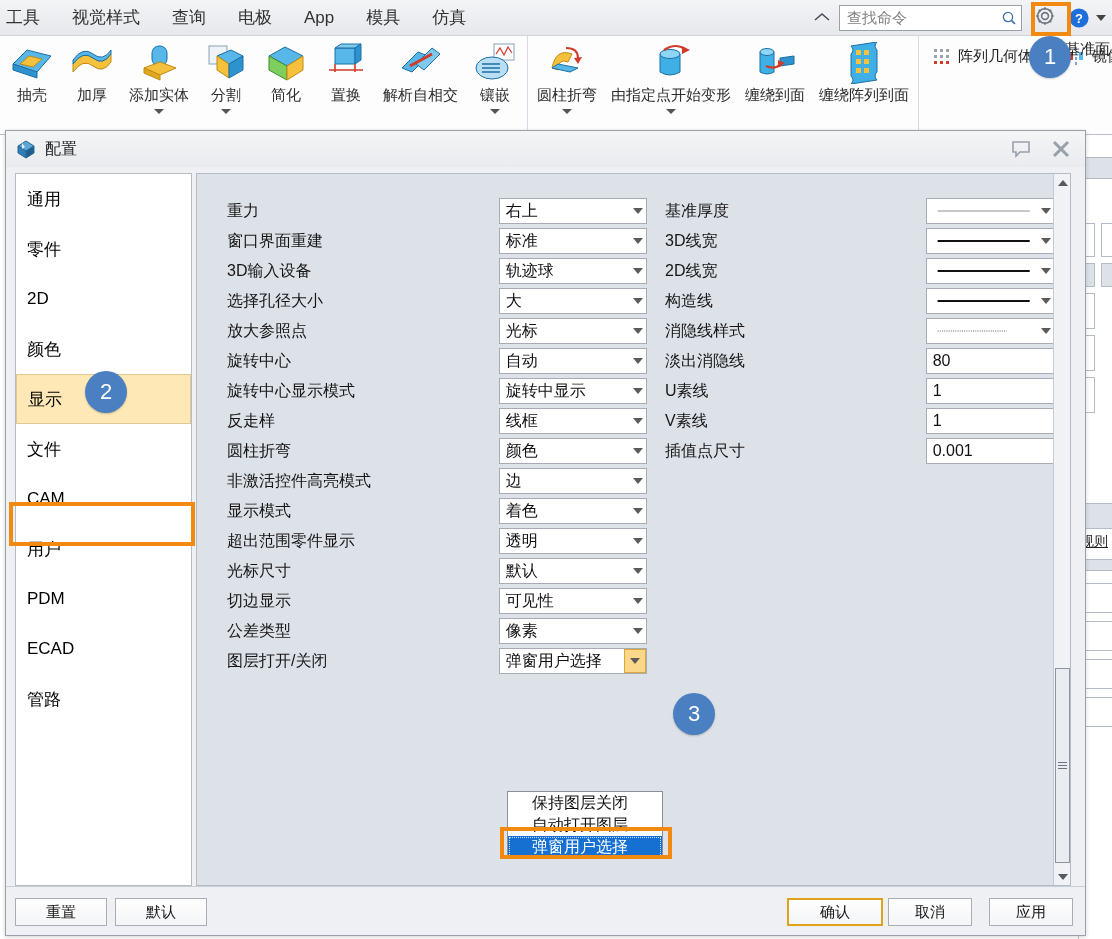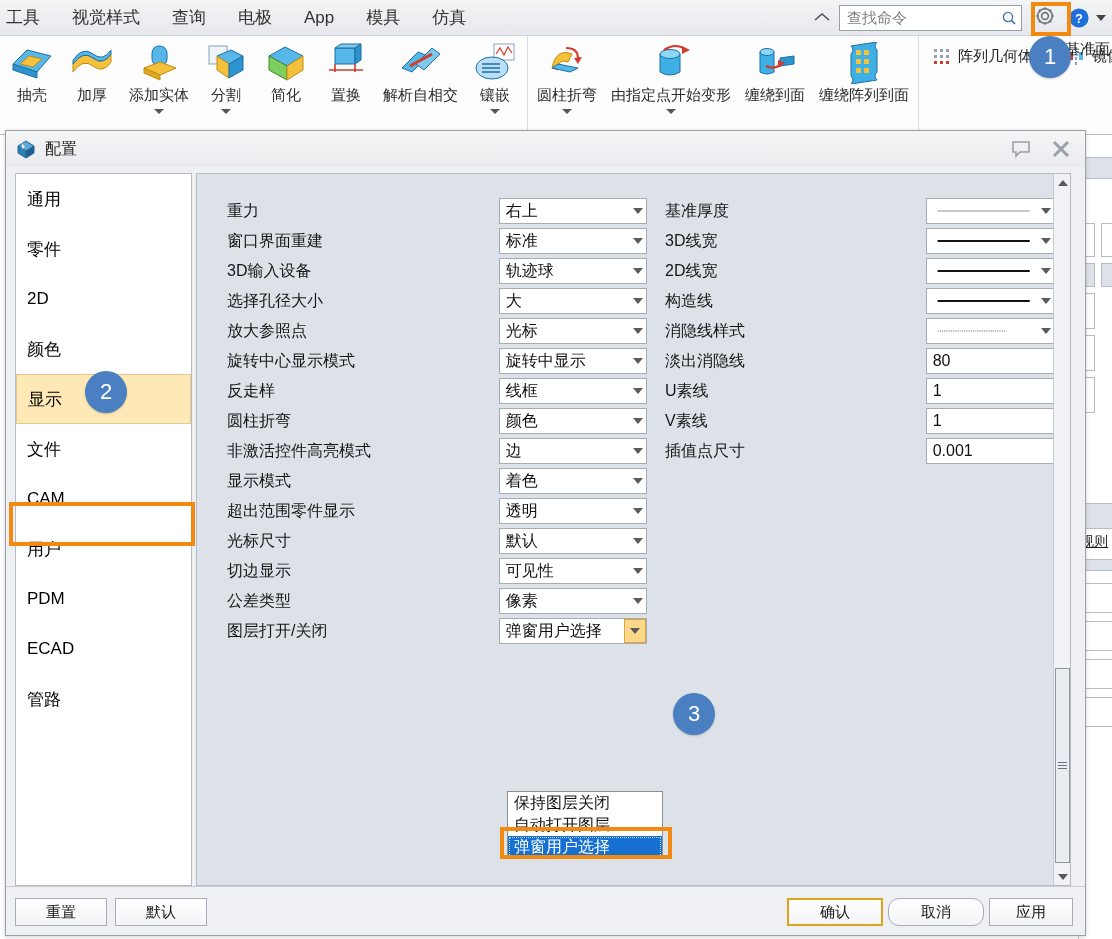--- a/index.html
+++ b/index.html
@@ -150,21 +150,21 @@
   .txt-ctrl .v { font-size: 16px; color: #111; }
 
   .line-sample { flex: 1; display: flex; align-items: center; padding-right: 4px; }
   .ln { width: 100%; }
 
   
   .dropdown {
     position: absolute; left: 501px; top: 660px; width: 156px; z-index: 20;
     background: #ffffff; border: 1px solid #8a9099;
   }
-  .dd-item { height: 22px; display: flex; align-items: center; padding-left: 6px; font-size: 16px; color: #111; cursor: default; }
+  .dd-item { height: 22px; display: flex; align-items: center; padding-left: 24px; font-size: 16px; color: #111; cursor: default; }
   .dd-item.hl { background: #1570d2; color: #fff; outline: 1px dotted #cbd9ee; outline-offset: -2px; }
   .dd-hl-box {
     position: absolute; left: 494px; top: 696px; width: 172px; height: 32px;
     border: 4px solid #f28a12; z-index: 21; pointer-events: none;
   }
 
   
   .vsb {
     position: absolute; right: 1px; top: 43px; width: 17px; height: 711px;
     background: #f0f2f5; border-left: 1px solid #c6cad1;
@@ -604,20 +604,29 @@
           <div class="row">
             <span class="lab">放大参照点</span>
             <span class="sel-ctrl">
               <span class="v">光标</span>
               <span class="arw">
                   <i></i>
                 </span>
             </span>
           </div>
           <div class="row">
+            <span class="lab">旋转中心</span>
+            <span class="sel-ctrl">
+              <span class="v">自动</span>
+              <span class="arw">
+                  <i></i>
+                </span>
+            </span>
+          </div>
+          <div class="row">
             <span class="lab">旋转中心显示模式</span>
             <span class="sel-ctrl">
               <span class="v">旋转中显示</span>
               <span class="arw">
                   <i></i>
                 </span>
             </span>
           </div>
           <div class="row">
             <span class="lab">反走样</span>
@@ -816,21 +825,21 @@
       <div class="dd-item">保持图层关闭</div>
       <div class="dd-item">自动打开图层</div>
       <div class="dd-item hl">弹窗用户选择</div>
     </div>
     <div class="dd-hl-box"></div>
 
     <div class="footer">
       <div class="btn" style="left:9px; width:92px;">重置</div>
       <div class="btn" style="left:109px; width:92px;">默认</div>
       <div class="btn focus" style="left:781px; width:96px;">确认</div>
-      <div class="btn" style="left:882px; width:96px;border-radius:11px;">取消</div>
+      <div class="btn" style="left:882px; width:84px;">取消</div>
       <div class="btn" style="left:983px; width:84px;">应用</div>
     </div>
   </div>
 
   <div class="badge" id="badge1">1</div>
   <div class="badge" id="badge2">2</div>
   <div class="badge" id="badge3">3</div>
 
 </div>
 

